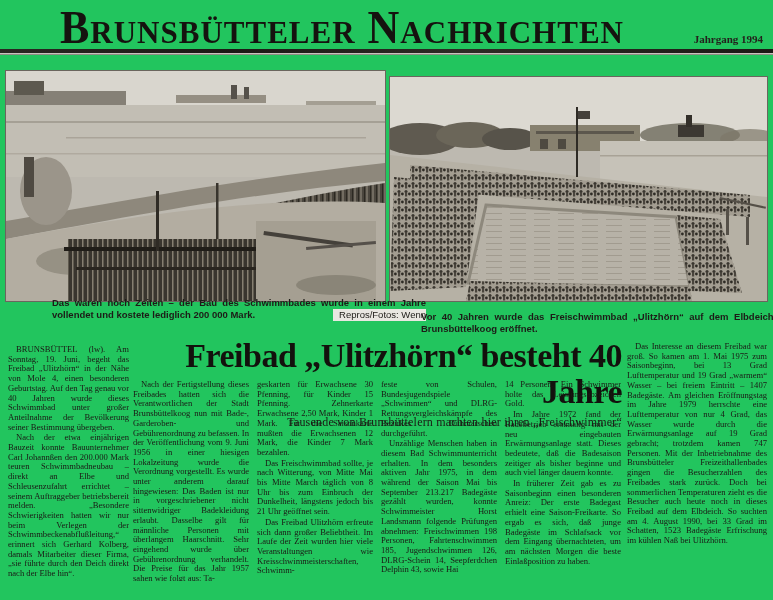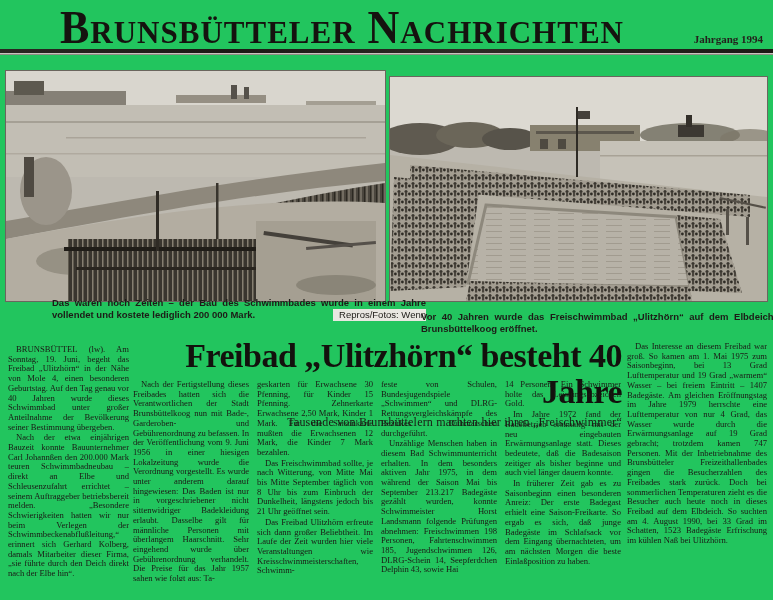--- a/index.html
+++ b/index.html
@@ -191,21 +191,21 @@
     <p>BRUNSBÜTTEL (lw). Am Sonntag, 19. Juni, begeht das Freibad „Ulitzhörn“ in der Nähe von Mole 4, einen besonderen Geburtstag. Auf den Tag genau vor 40 Jahren wurde dieses Schwimmbad unter großer Anteilnahme der Bevölkerung seiner Bestimmung übergeben.</p>
     <p>Nach der etwa einjährigen Bauzeit konnte Bauunternehmer Carl Johannßen den 200.000 Mark teuren Schwimmbadneubau – direkt an Elbe und Schleusenzufahrt errichtet – seinem Auftraggeber betriebsbereit melden. „Besondere Schwierigkeiten hatten wir nur beim Verlegen der Schwimmbeckenabflußleitung,“ erinnert sich Gerhard Kolberg, damals Mitarbeiter dieser Firma, „sie führte durch den Deich direkt nach der Elbe hin“.</p>
   </div>
 
   <div class="midcols">
     <div class="mcol">
       <p>Nach der Fertigstellung dieses Freibades hatten sich die Verantwortlichen der Stadt Brunsbüttelkoog nun mit Bade-, Garderoben- und Gebührenordnung zu befassen. In der Veröffentlichung vom 9. Juni 1956 in einer hiesigen Lokalzeitung wurde die Verordnung vorgestellt. Es wurde unter anderem darauf hingewiesen: Das Baden ist nur in vorgeschriebener nicht sittenwidriger Badekleidung erlaubt. Dasselbe gilt für männliche Personen mit überlangem Haarschnitt. Sehr eingehend wurde über Gebührenordnung verhandelt. Die Preise für das Jahr 1957 sahen wie folgt aus: Ta-</p>
     </div>
     <div class="mcol">
       <p class="cont">geskarten für Erwachsene 30 Pfenning, für Kinder 15 Pfenning. Zehnerkarte Erwachsene 2,50 Mark, Kinder 1 Mark. Für die Saisonkarte mußten die Erwachsenen 12 Mark, die Kinder 7 Mark bezahlen.</p>
-      <p>Das Freischwimmbad sollte, je nach Witterung, von Mitte Mai bis Mitte September täglich von 8 Uhr bis zum Einbruch der Dunkelheit, längstens jedoch bis 21 Uhr geöffnet sein.</p>
+      <p>Das Freischwimmbad sollte, je nach Witterung, von Mitte Mai bis Mitte March täglich von 8 Uhr bis zum Einbruch der Dunkelheit, längstens jedoch bis 21 Uhr geöffnet sein.</p>
       <p>Das Freibad Ulitzhörn erfreute sich dann großer Beliebtheit. Im Laufe der Zeit wurden hier viele Veranstaltungen wie Kreisschwimmeisterschaften, Schwimm-</p>
     </div>
     <div class="mcol">
       <p class="cont">feste von Schulen, Bundesjugendspiele „Schwimmen“ und DLRG-Rettungsvergleichskämpfe des Bezirkes Dithmarschen durchgeführt.</p>
       <p>Unzählige Menschen haben in diesem Bad Schwimmunterricht erhalten. In dem besonders aktiven Jahr 1975, in dem während der Saison Mai bis September 213.217 Badegäste gezählt wurden, konnte Schwimmeister Horst Landsmann folgende Prüfungen abnehmen: Freischwimmen 198 Personen, Fahrtenschwimmen 185, Jugendschwimmen 126, DLRG-Schein 14, Seepferdchen Delphin 43, sowie Hai</p>
     </div>
     <div class="mcol">
       <p class="cont">14 Personen. Ein Schwimmer holte das Leistungsabzeichen Gold.</p>
       <p>Im Jahre 1972 fand der Badebetrieb erstmalig mit der neu eingebauten Erwärmungsanlage statt. Dieses bedeutete, daß die Badesaison zeitiger als bisher beginne und auch viel länger dauern konnte.</p>
       <p>In früherer Zeit gab es zu Saisonbeginn einen besonderen Anreiz: Der erste Badegast erhielt eine Saison-Freikarte. So ergab es sich, daß junge Badegäste im Schlafsack vor dem Eingang übernachteten, um am nächsten Morgen die beste Einlaßposition zu haben.</p>

